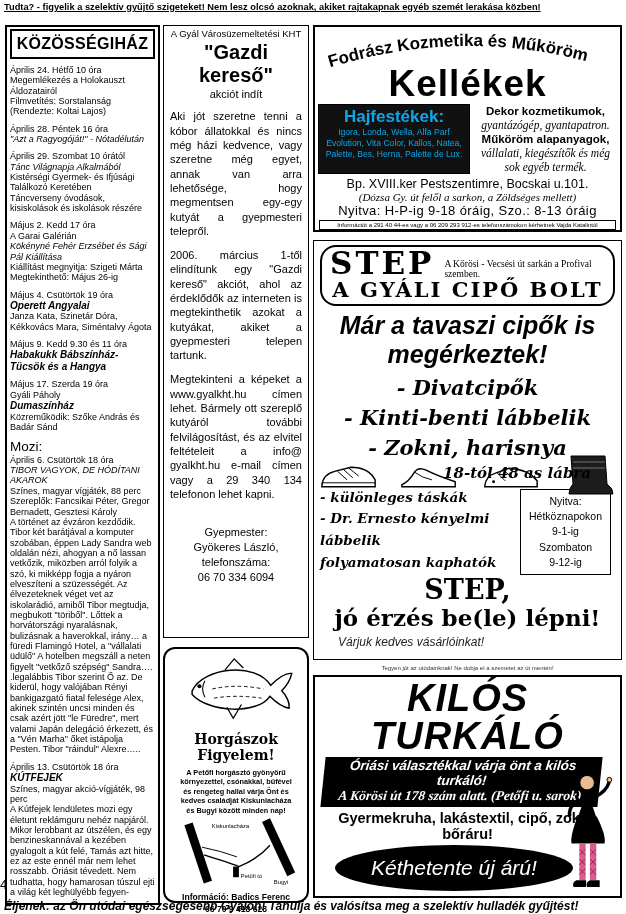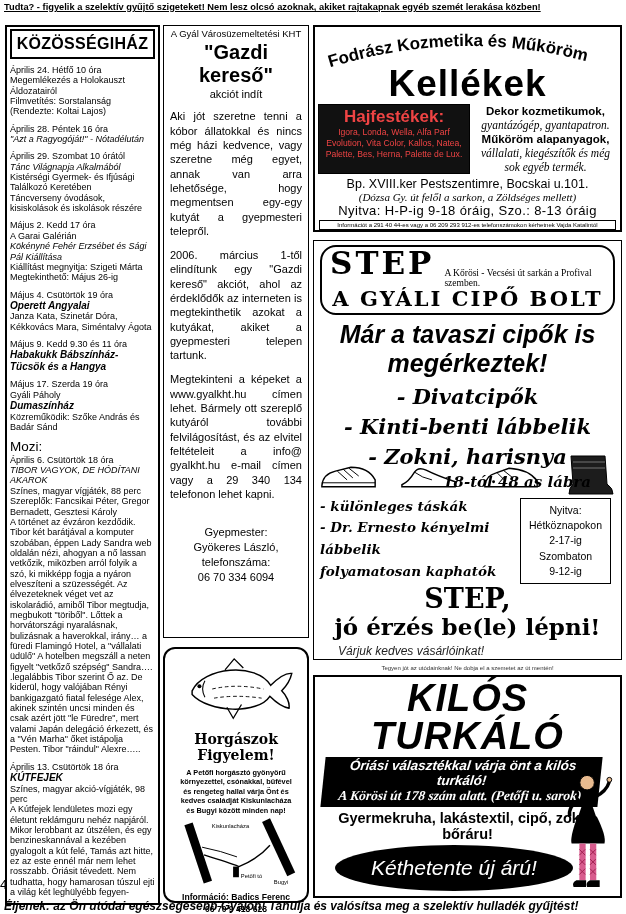--- a/index.html
+++ b/index.html
@@ -27,34 +27,34 @@
   .gz-footer{text-align:center;font-size:11px;line-height:1.35;margin-top:14px;}
   .fish-box{border:2px solid #000;border-radius:12px;margin-top:9px;box-sizing:border-box;height:256px;padding:3px 4px;text-align:center;}
   .fb-title{font-family:"DejaVu Serif",serif;font-weight:bold;font-size:14px;margin:1px 0 5px;}
   .fb-body{font-weight:bold;font-size:7.3px;line-height:1.3;padding:0 7px;margin-bottom:3px;}
   .fb-info,.fb-phone{font-weight:bold;font-size:8.6px;line-height:1.3;}
   
   .col-right{position:absolute;left:313px;top:25px;width:309px;}
   .cosmetics-box{border:2px solid #000;box-sizing:border-box;height:207px;padding:1px 3px;text-align:center;overflow:hidden;}
   .cos-title{font-size:37px;font-weight:bold;line-height:.95;margin-top:-8px;letter-spacing:1px;}
   .cos-row{display:flex;gap:4px;margin-top:3px;align-items:stretch;}
-  .haj-box{background:#111;color:#ef4444;width:152px;box-sizing:border-box;padding:2px 2px 3px;border:1px solid #000;}
+  .haj-box{background:#111;color:#0ea5e9;width:152px;box-sizing:border-box;padding:2px 2px 3px;border:1px solid #000;}
   .haj-title{font-weight:bold;font-size:17px;}
   .haj-brands{font-size:8.6px;line-height:1.25;}
   .dekor{flex:1;font-size:11.5px;line-height:1.22;font-family:"Liberation Serif",serif;}
   .dekor-line.s-bold{font-family:"Liberation Sans",sans-serif;}
   .cos-addr{font-size:12.5px;margin-top:3px;}
   .cos-addr2{font-size:11px;font-style:italic;font-family:"Liberation Serif",serif;}
   .cos-hours{font-size:13px;letter-spacing:.4px;}
   .cos-info{font-size:6px;border:1px solid #000;margin:2px 1px 0;padding:1px 0;white-space:nowrap;overflow:hidden;}
   .step-box{border:1px solid #000;box-sizing:border-box;margin-top:8px;height:420px;padding:4px 6px;position:relative;text-align:center;overflow:hidden;}
   .step-header{border:2px solid #000;border-radius:16px;padding:1px 8px 3px;}
   .step-logo-row{display:flex;align-items:flex-start;}
   .step-logo{font-family:"DejaVu Serif",serif;font-weight:bold;font-size:31px;line-height:1;letter-spacing:3px;}
-  .step-loc{font-family:"Liberation Serif",serif;font-size:9.5px;margin-left:10px;margin-top:20px;text-align:left;}
+  .step-loc{font-family:"Liberation Serif",serif;font-size:9.5px;margin-left:10px;margin-top:11px;text-align:left;}
   .step-sub{font-family:"DejaVu Serif",serif;font-weight:bold;font-size:21px;letter-spacing:2px;line-height:1.05;}
   .step-headline{font-weight:bold;font-style:italic;font-size:25px;line-height:1.15;margin-top:5px;}
   .step-items{position:relative;z-index:1;margin-top:4px;}
   .step-item{font-family:"DejaVu Serif",serif;font-weight:bold;font-style:italic;font-size:21px;line-height:1.45;}
   .shoes-row{position:absolute;left:4px;right:4px;top:212px;height:46px;z-index:0;display:flex;justify-content:space-between;align-items:center;}
   .step-sizes{font-family:"DejaVu Serif",serif;font-weight:bold;font-style:italic;font-size:15px;text-align:right;padding-right:24px;position:relative;z-index:1;}
   .step-mid{display:flex;justify-content:space-between;margin-top:5px;text-align:left;}
   .step-item2{font-family:"DejaVu Serif",serif;font-weight:bold;font-style:italic;font-size:13.5px;line-height:1.6;}
   .step-hours{border:1px solid #000;padding:4px 8px;font-size:10.5px;line-height:1.45;text-align:center;margin:2px 4px 0 0;height:fit-content;}
   .step-slogan1{font-family:"DejaVu Serif",serif;font-weight:bold;font-size:27px;line-height:1.1;}
@@ -265,21 +265,21 @@
         <div class="step-items2">
 
         <div class="step-item2">- különleges táskák</div>
             <div class="step-item2">- Dr. Ernesto kényelmi lábbelik</div>
             <div class="step-item2">folyamatosan kaphatók</div>
           </div>
         <div class="step-hours">
 
         <div>Nyitva:</div>
             <div>Hétköznapokon</div>
-            <div>2-17-ig</div>
+            <div>9-1-ig</div>
             <div>Szombaton</div>
             <div>9-12-ig</div>
           </div>
       </div>
 
       <div class="step-slogan1">STEP,</div>
       <div class="step-slogan2">jó érzés be(le) lépni!</div>
       <div class="step-closing">Várjuk kedves vásárlóinkat!</div>
     </div>
 

